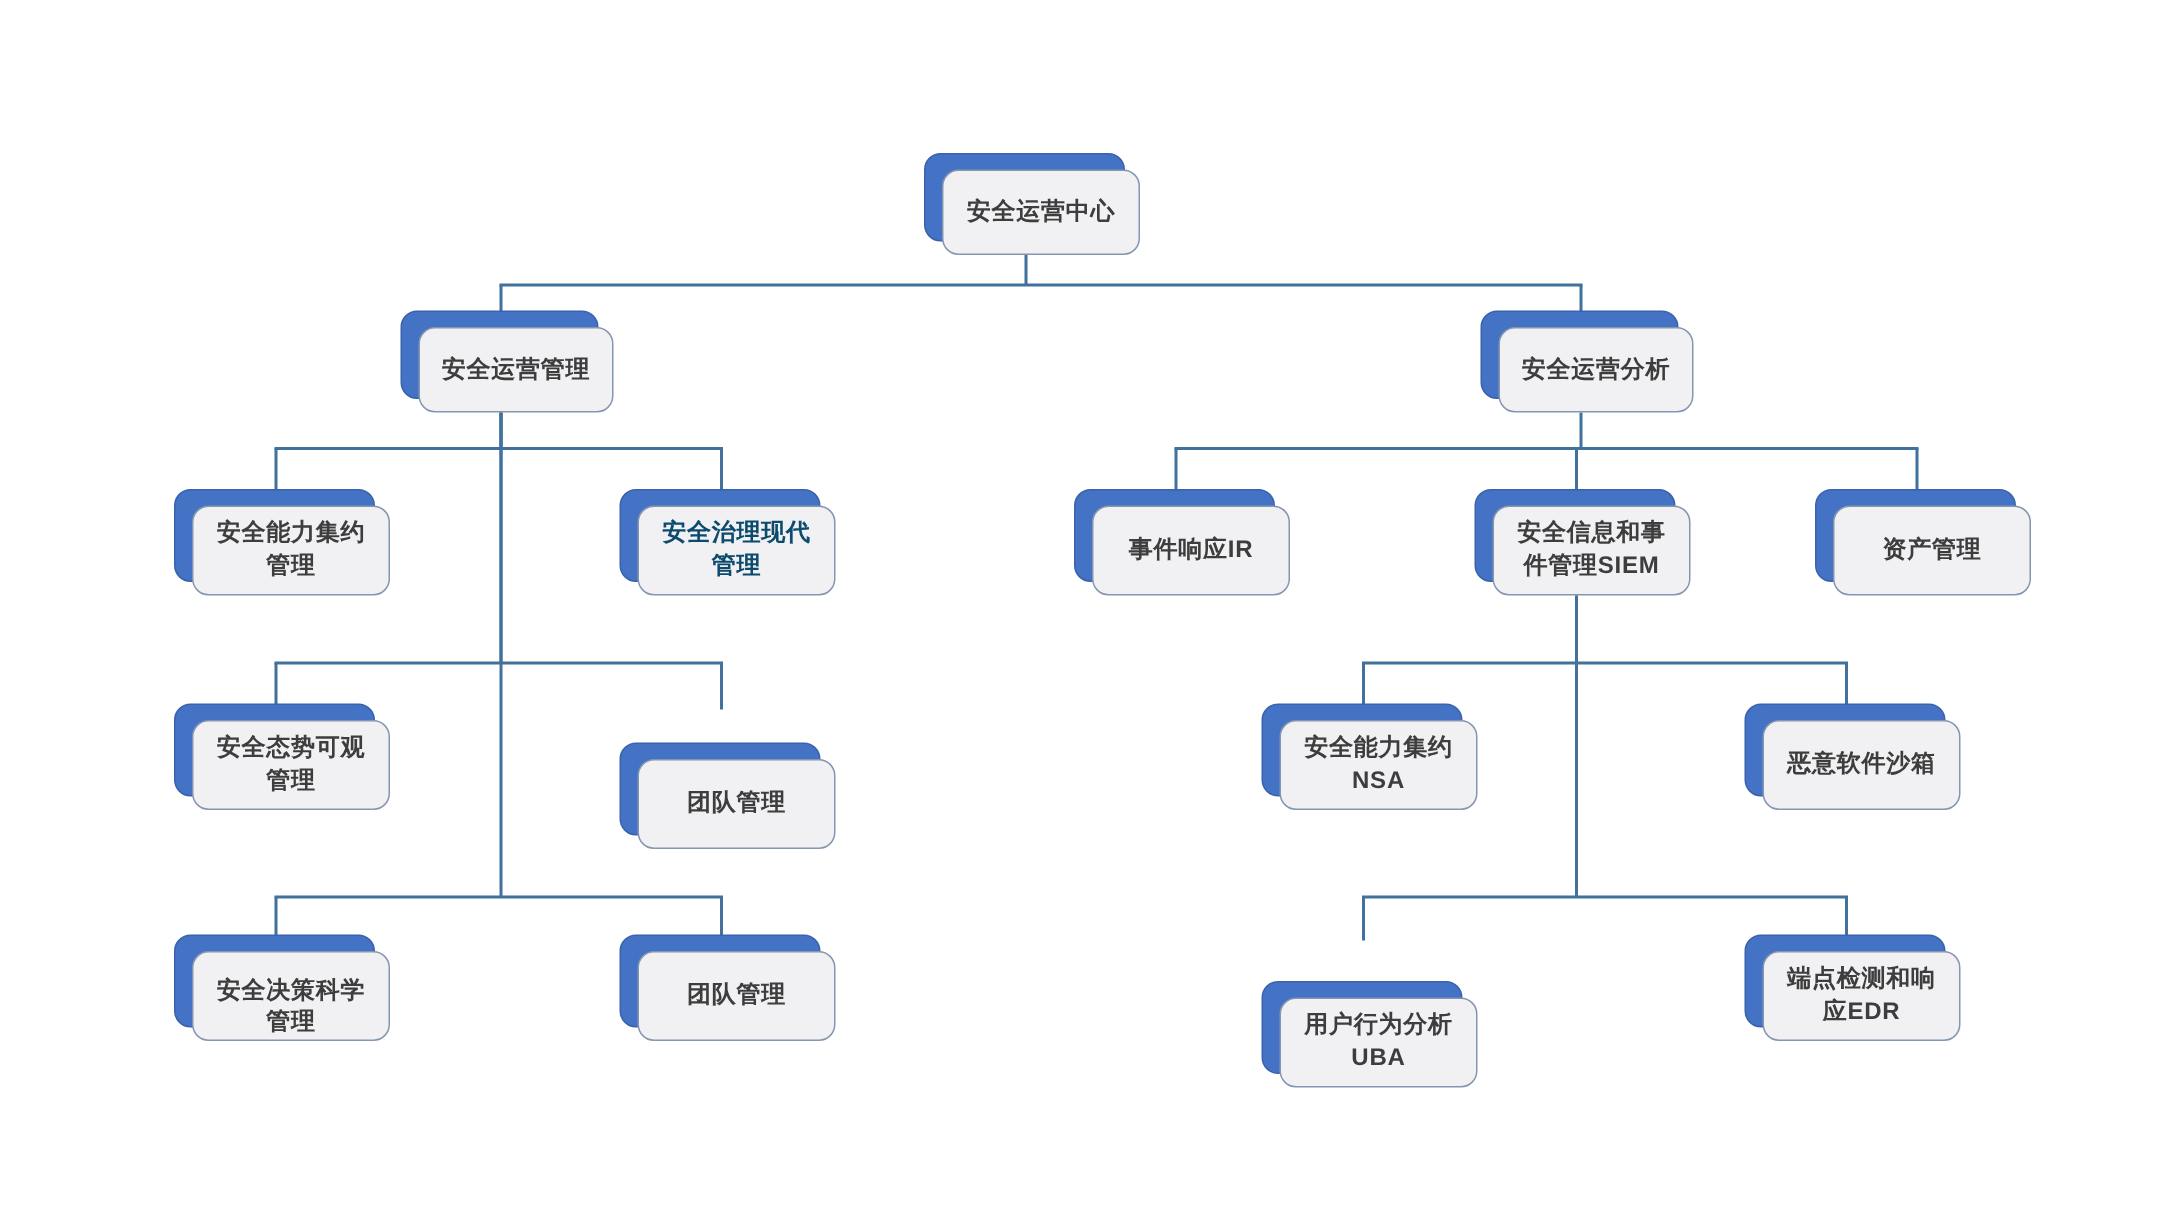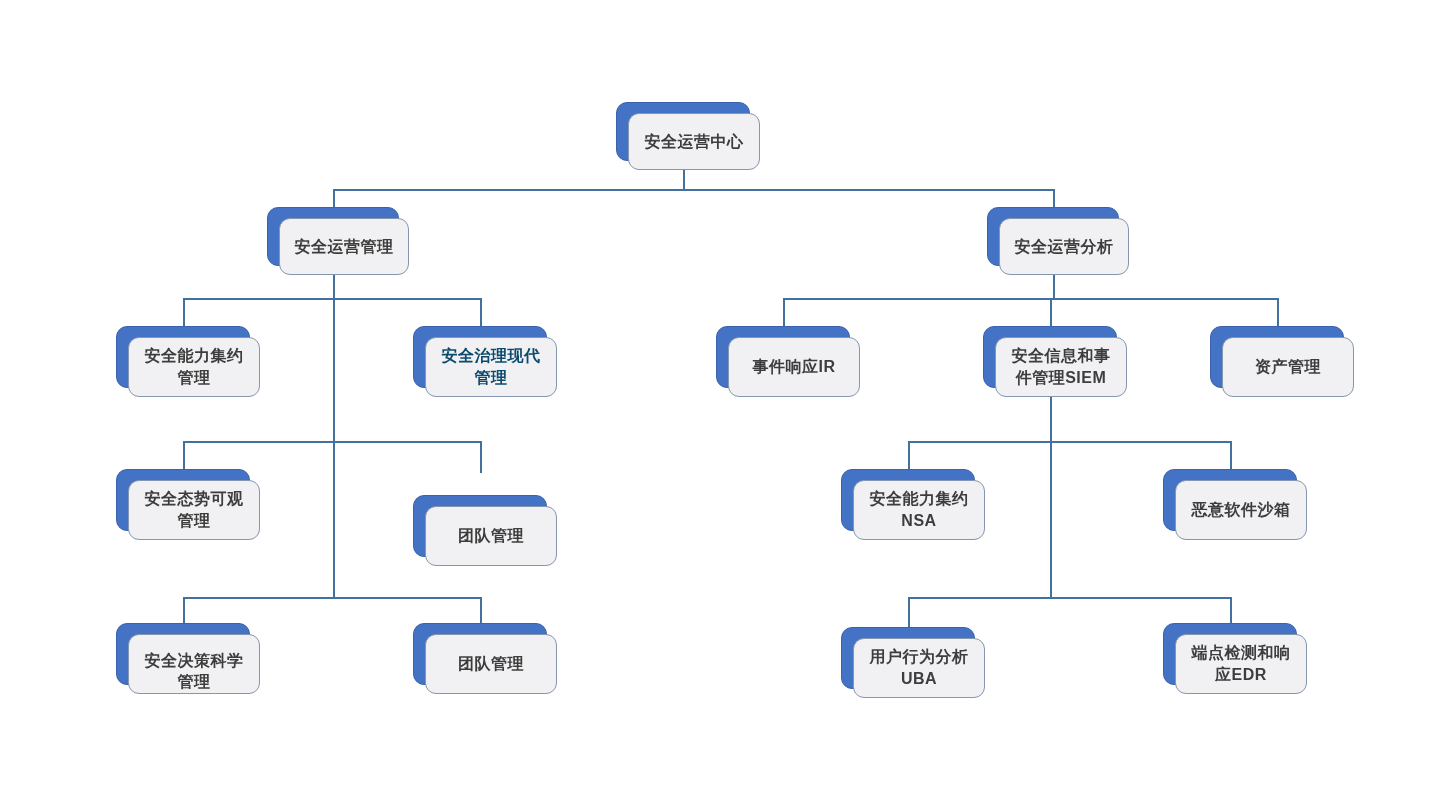--- a/index.html
+++ b/index.html
@@ -162,21 +162,21 @@
         <span class="node-label" style="color: rgb(61, 61, 61);">安全能力集约
 NSA</span>
       </div>
     </div>
     <div class="org-node" style="left: 1163px; top: 469px; width: 144px; height: 71px;">
       <div class="node-shadow" style="width: 132px; height: 60px; background: rgb(68, 114, 196); border: 1px solid rgb(58, 98, 173);"></div>
       <div class="node-box" style="width: 132px; height: 60px; background: rgb(241, 241, 243); border: 1.5px solid rgb(132, 150, 176);">
         <span class="node-label" style="color: rgb(61, 61, 61);">恶意软件沙箱</span>
       </div>
     </div>
-    <div class="org-node" style="left: 841px; top: 627px; width: 132px; height: 71px;">
+    <div class="org-node" style="left: 841px; top: 654px; width: 132px; height: 71px;">
       <div class="node-shadow" style="width: 132px; height: 60px; background: rgb(68, 114, 196); border: 1px solid rgb(58, 98, 173);"></div>
       <div class="node-box" style="width: 132px; height: 60px; background: rgb(241, 241, 243); border: 1.5px solid rgb(132, 150, 176);">
         <span class="node-label" style="color: rgb(61, 61, 61);">用户行为分析
 UBA</span>
       </div>
     </div>
     <div class="org-node" style="left: 1163px; top: 623px; width: 144px; height: 71px;">
       <div class="node-shadow" style="width: 132px; height: 60px; background: rgb(68, 114, 196); border: 1px solid rgb(58, 98, 173);"></div>
       <div class="node-box" style="width: 132px; height: 60px; background: rgb(241, 241, 243); border: 1.5px solid rgb(132, 150, 176);">
         <span class="node-label" style="color: rgb(61, 61, 61);">端点检测和响

